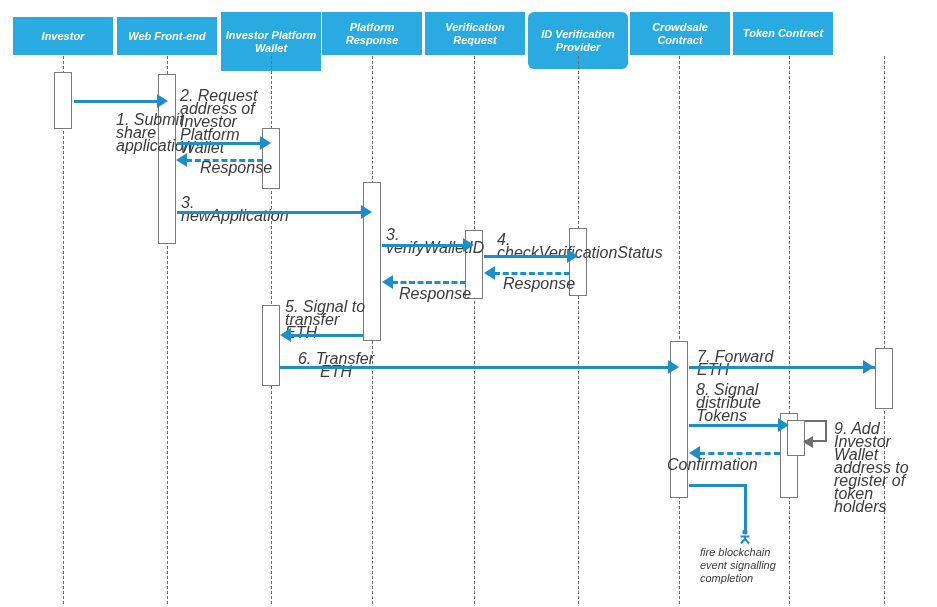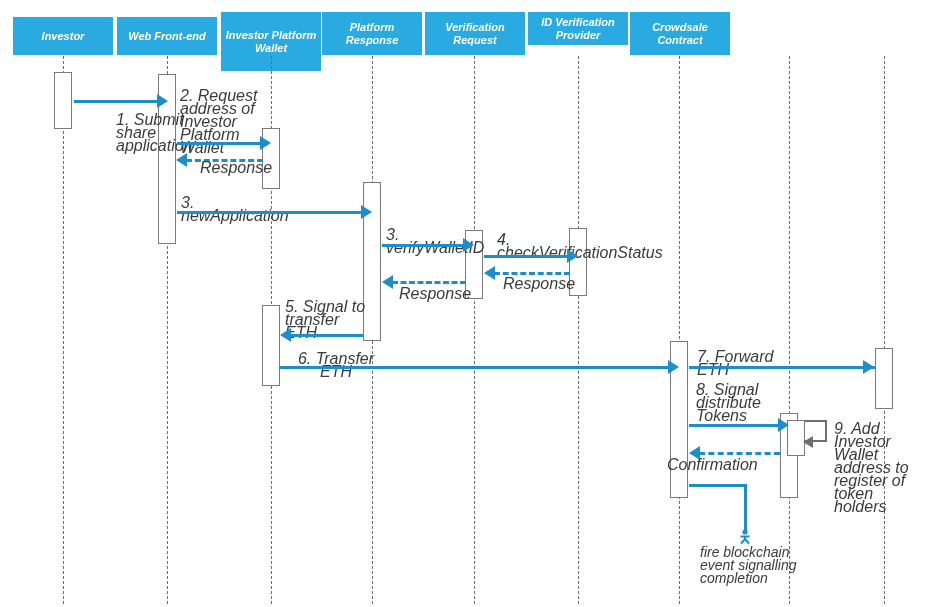--- a/index.html
+++ b/index.html
@@ -79,42 +79,44 @@
   .elbow-h{
     position:absolute;
     height:0;
     border-top:3px solid #1C8FCB;
   }
   .actor-icon{
     position:absolute;
   }
   .note-text{
     position:absolute;
-    font-size:14px;
+    font-size:11px;
     line-height:13px;
     color:#3b3b3b;
     white-space:pre-line;
   }
 </style>
 </head>
 <body>
 
 <div id="canvas">
 
   <div class="lifeline-head" style="left:13px;top:17px;width:100px;height:38px;">Investor</div>
   <div class="lifeline-head" style="left:117px;top:17px;width:100px;height:38px;">Web Front-end</div>
   <div class="lifeline-head" style="left:221px;top:12px;width:100px;height:59px;">Investor
 Platform Wallet</div>
   <div class="lifeline-head" style="left:322px;top:12px;width:100px;height:43px;">Platform
 Response</div>
   <div class="lifeline-head" style="left:425px;top:12px;width:100px;height:43px;">Verification
 Request</div>
-  <div class="lifeline-head" style="left:528px;top:12px;width:100px;height:33px;">ID Verification
+  <div class="lifeline-head" style="left:528px;top:12px;width:100px;height:57px;border-radius:6px;">ID Verification
 Provider</div>
   <div class="lifeline-head" style="left:630px;top:12px;width:100px;height:43px;">Crowdsale
+Contract</div>
+  <div class="lifeline-head" style="left:733px;top:12px;width:100px;height:43px;">Token
 Contract</div>
 
   <div class="lifeline-line" style="left:63px;top:56px;height:548px;"></div>
   <div class="lifeline-line" style="left:167px;top:56px;height:548px;"></div>
   <div class="lifeline-line" style="left:271px;top:56px;height:548px;"></div>
   <div class="lifeline-line" style="left:372px;top:56px;height:548px;"></div>
   <div class="lifeline-line" style="left:474px;top:56px;height:548px;"></div>
   <div class="lifeline-line" style="left:578px;top:56px;height:548px;"></div>
   <div class="lifeline-line" style="left:679px;top:56px;height:548px;"></div>
   <div class="lifeline-line" style="left:789px;top:56px;height:548px;"></div>

